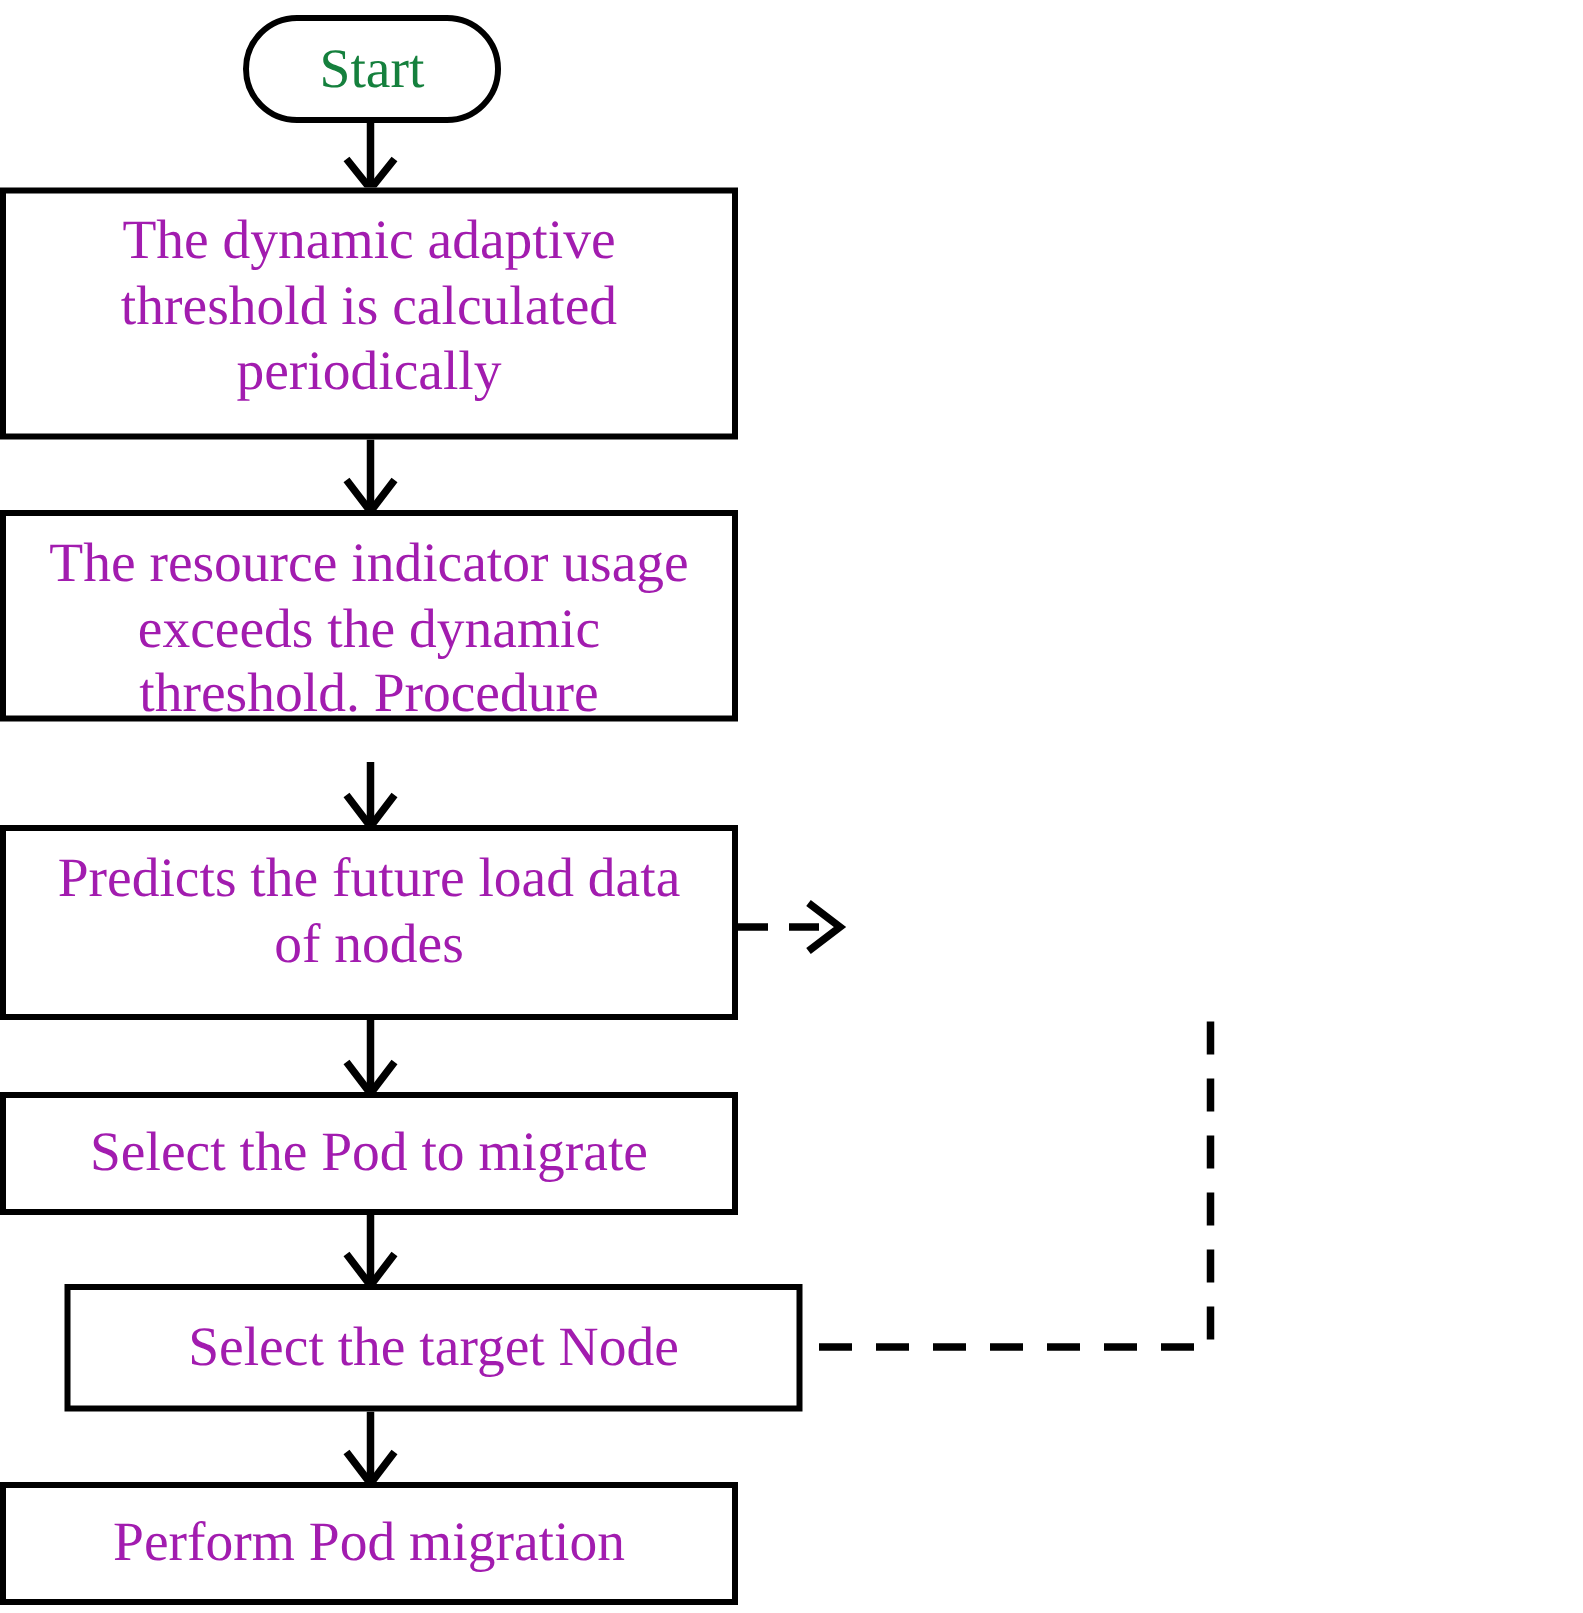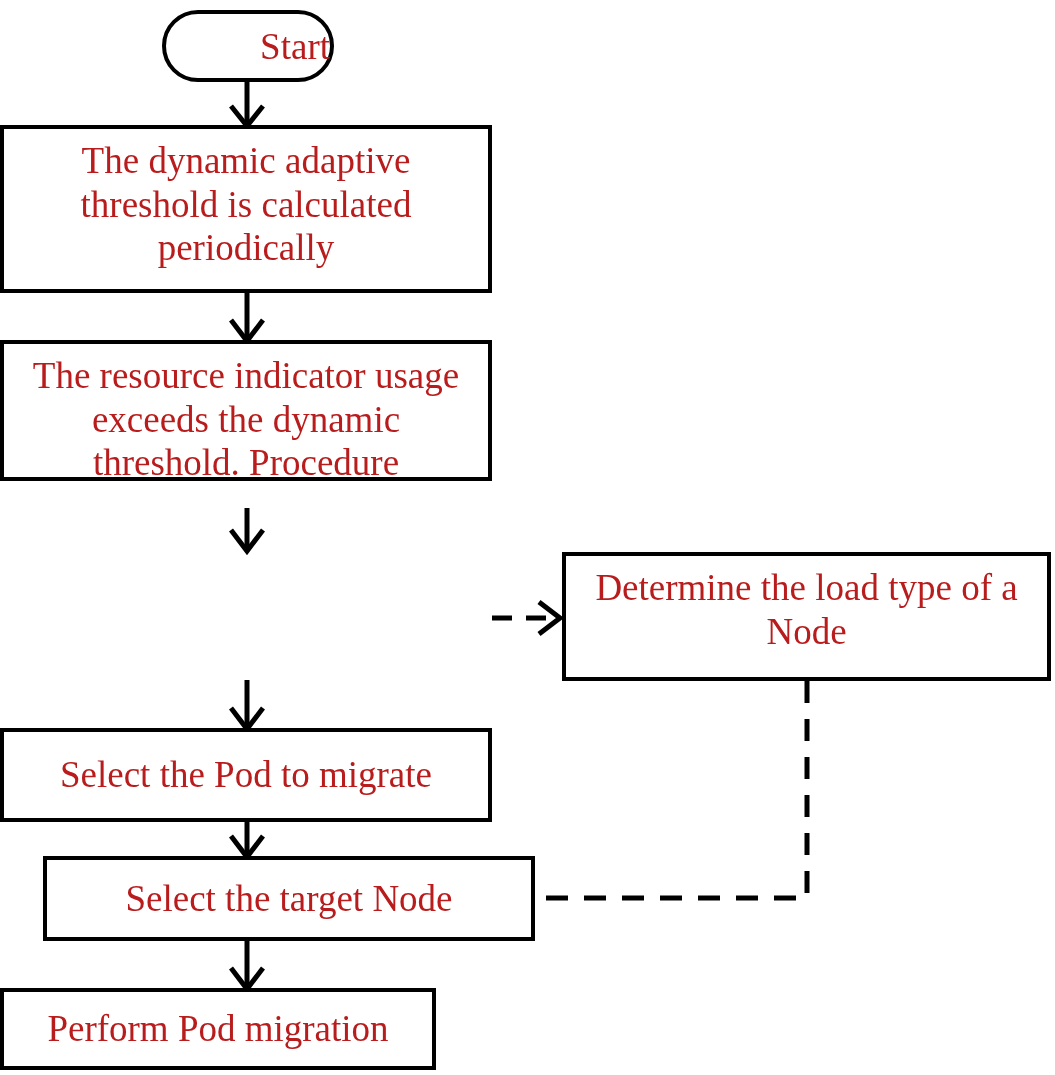--- a/index.html
+++ b/index.html
@@ -25,41 +25,41 @@
   }
   .node-box {
     position: absolute;
     box-sizing: border-box;
     border: 4px solid #000000;
     background: #ffffff;
     display: flex;
     align-items: center;
     justify-content: center;
     text-align: center;
-    color: #b91c1c;
+    color: #a21caf;
     line-height: 1.18;
     font-size: 37px;
     padding: 0 26px;
     z-index: 3;
   }
   .node-box.multiline {
     align-items: flex-start;
     padding-top: 10px;
   }
   .terminal {
     position: absolute;
     box-sizing: border-box;
     border: 4px solid #000000;
     background: #ffffff;
     border-radius: 40px;
     display: flex;
     align-items: center;
     justify-content: center;
-    text-align: right;
-    color: #b91c1c;
+    text-align: center;
+    color: #15803d;
     font-size: 37px;
     z-index: 3;
   }
   .label-text {
     display: block;
     width: 100%;
   }
 </style>
 </head>
 <body>
@@ -114,30 +114,30 @@
   </div>
 
   <div class="node-box multiline" style="left:0px; top:125px; width:492px; height:168px;">
     <span class="label-text">The dynamic adaptive threshold is calculated periodically</span>
   </div>
 
   <div class="node-box multiline" style="left:0px; top:340px; width:492px; height:141px;">
     <span class="label-text">The resource indicator usage exceeds the dynamic threshold. Procedure</span>
   </div>
 
-
-  <div class="node-box multiline" style="left:562px; top:552px; width:489px; height:129px;">
-    <span class="label-text">Determine the load type of a Node</span>
+  <div class="node-box multiline" style="left:0px; top:550px; width:492px; height:130px;">
+    <span class="label-text">Predicts the future load data of nodes</span>
   </div>
 
-  <div class="node-box" style="left:0px; top:728px; width:492px; height:94px;">
+
+  <div class="node-box" style="left:0px; top:728px; width:492px; height:82px;">
     <span class="label-text">Select the Pod to migrate</span>
   </div>
 
   <div class="node-box" style="left:0px; top:856px; width:492px; height:85px;margin-left:43px;">
     <span class="label-text">Select the target Node</span>
   </div>
 
-  <div class="node-box" style="left:0px; top:988px; width:436px; height:82px;">
+  <div class="node-box" style="left:0px; top:988px; width:492px; height:82px;">
     <span class="label-text">Perform Pod migration</span>
   </div>
 
 </div>
 
 </body></html>

